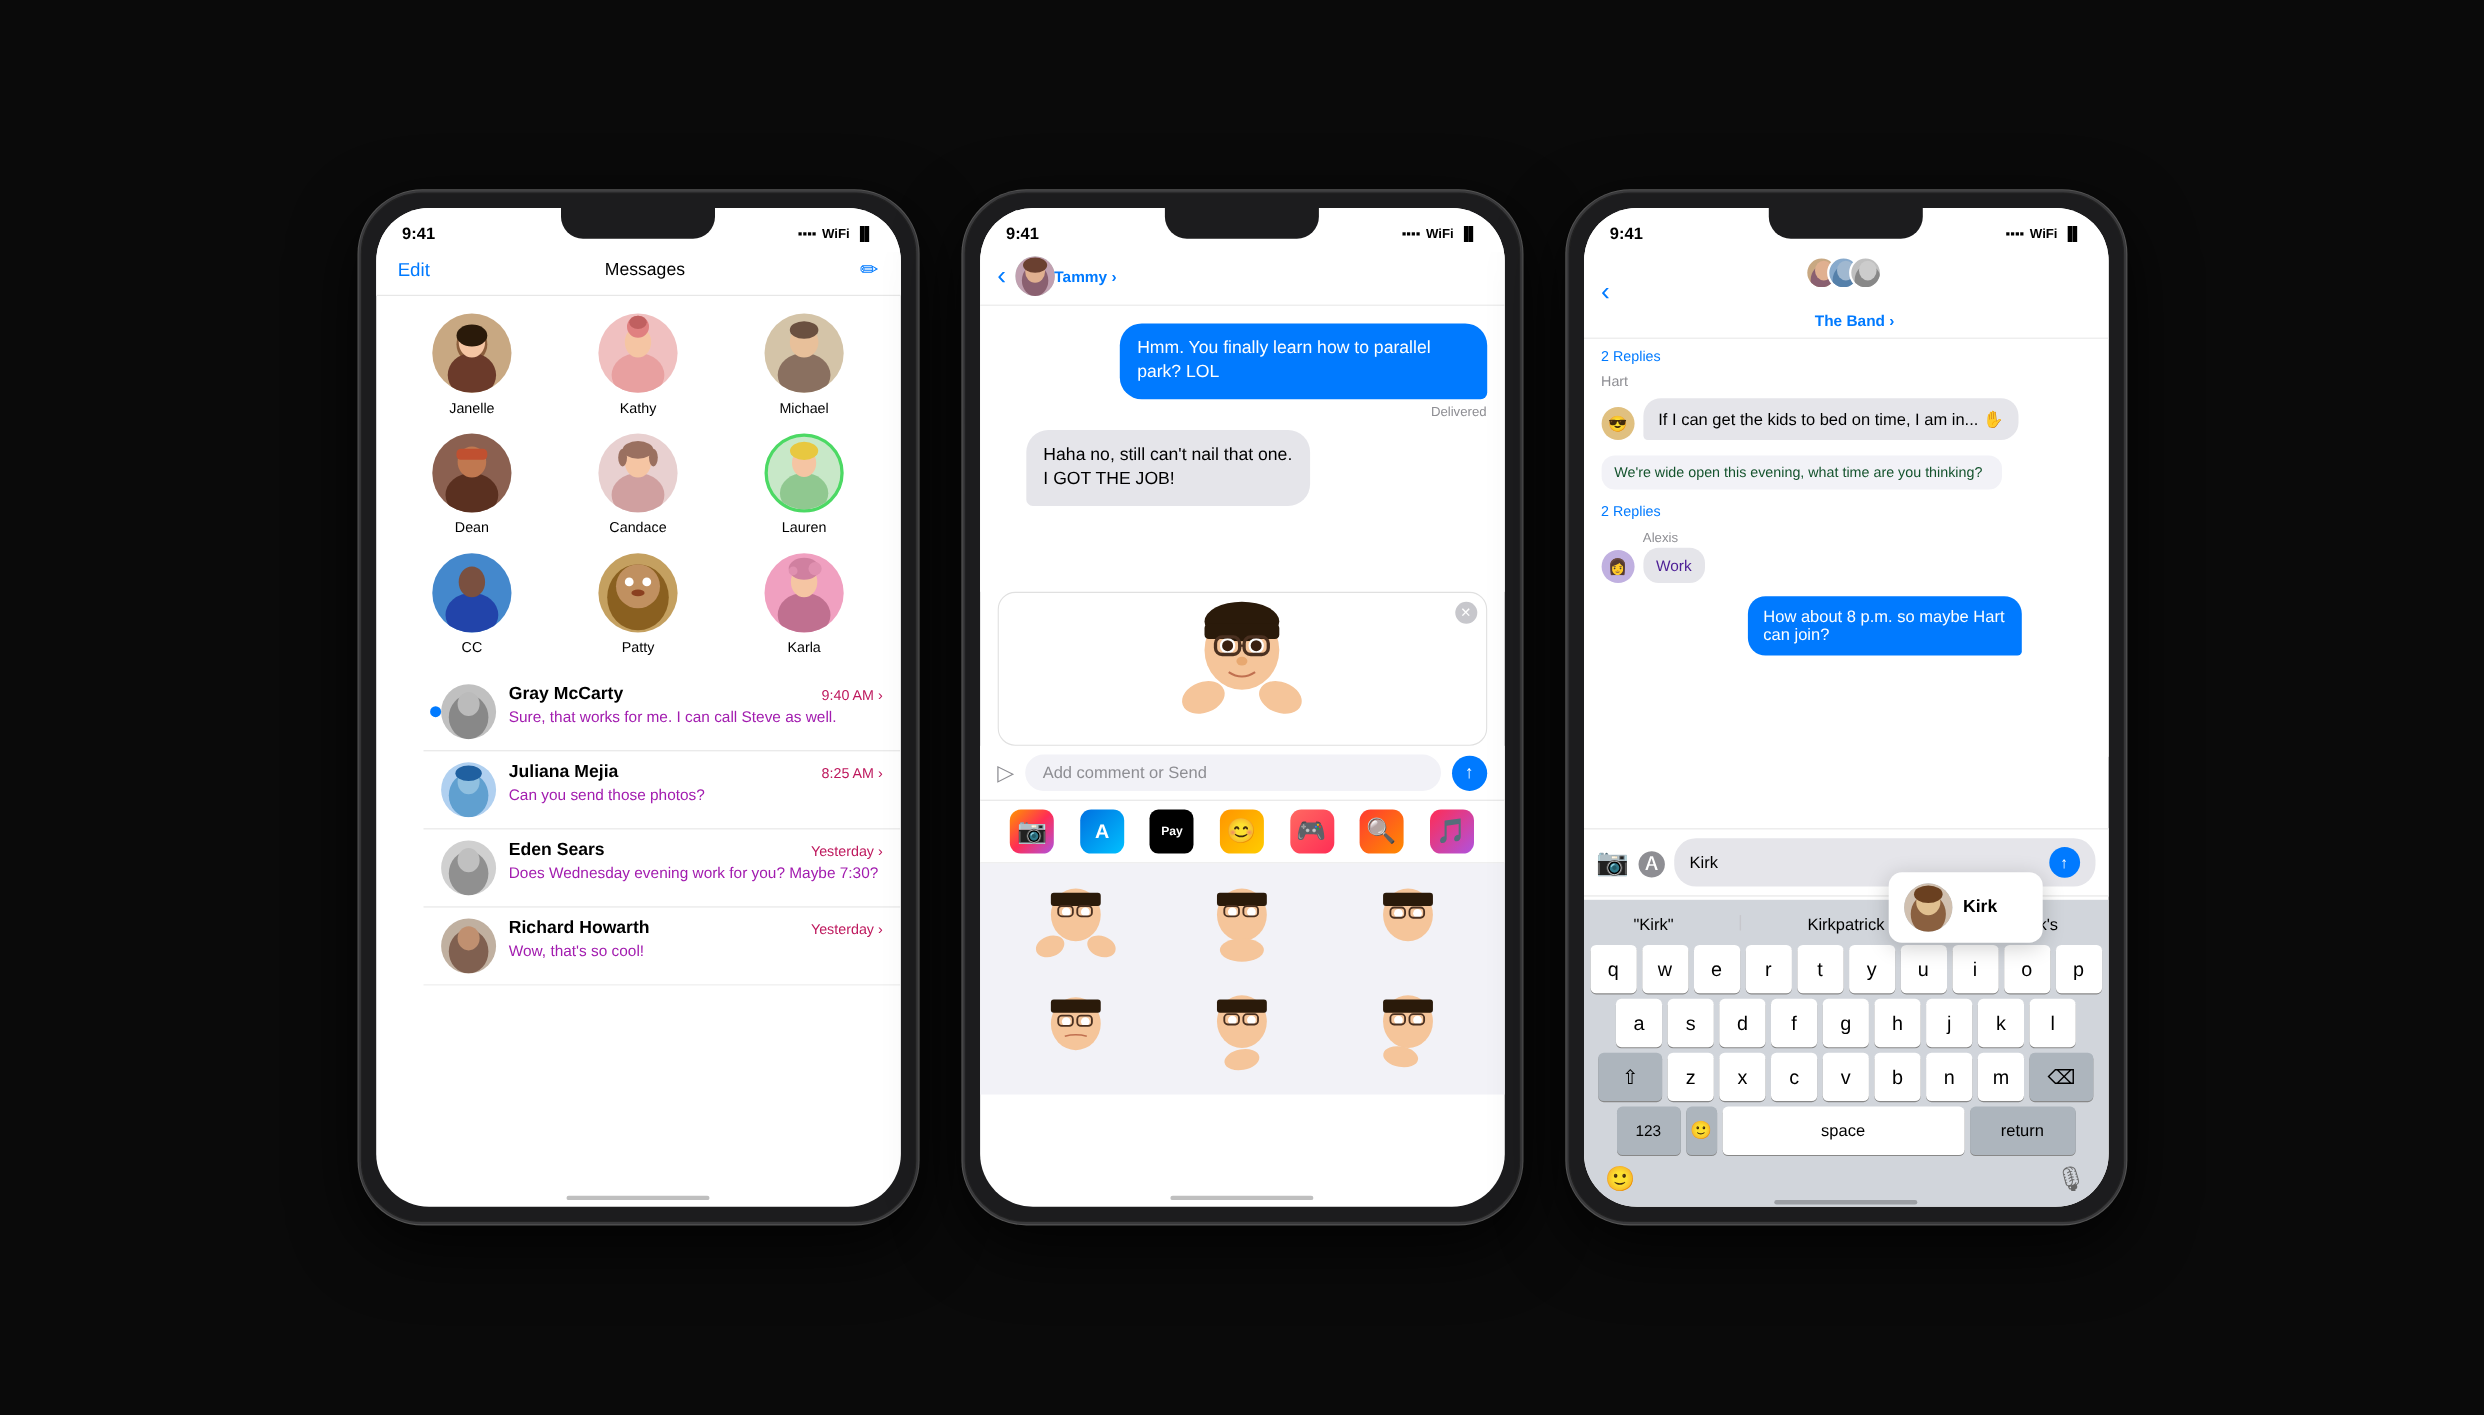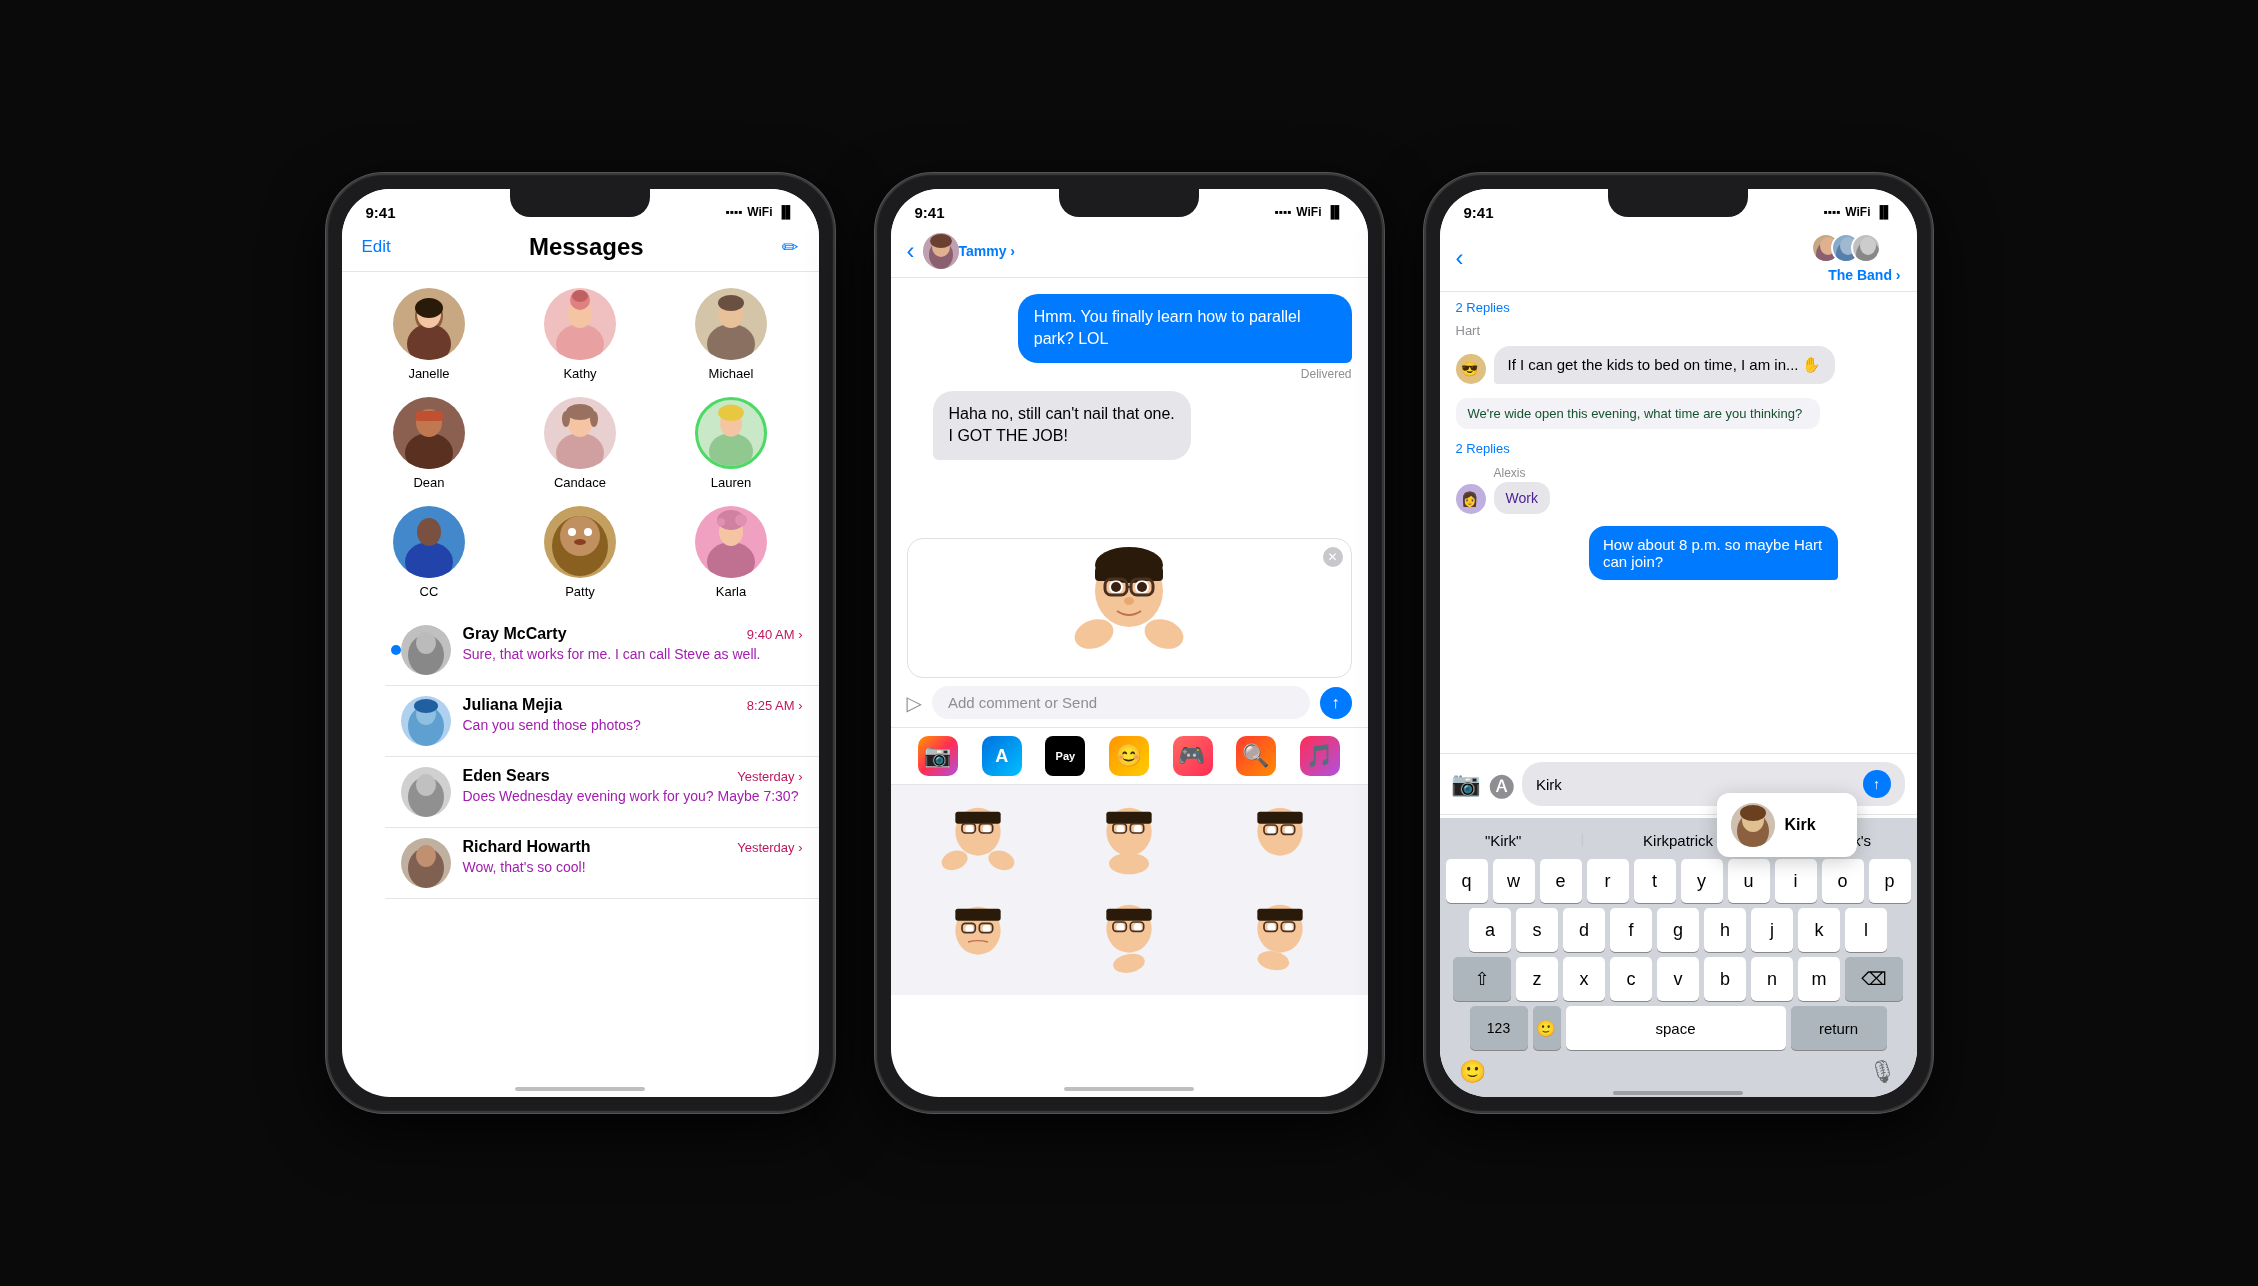--- a/index.html
+++ b/index.html
@@ -70,21 +70,21 @@
     .phone1 .status-bar { background: #fff; color: #000; }
     .msg-header {
       display: flex;
       justify-content: space-between;
       align-items: center;
       padding: 4px 20px 10px;
       background: #fff;
       border-bottom: 1px solid #e5e5e5;
     }
     .msg-header-edit { color: #007AFF; font-size: 17px; }
-    .msg-header-title { font-size: 24px; font-weight: 700; color: #000; }
+    .msg-header-title { font-size: 16px; font-weight: 400; color: #000; }
     .msg-header-compose { color: #007AFF; font-size: 20px; }
     .contact-grid {
       display: grid;
       grid-template-columns: repeat(3, 1fr);
       gap: 16px;
       padding: 16px 20px;
     }
     .contact-item {
       display: flex;
       flex-direction: column;
@@ -862,21 +862,21 @@
         <span class="status-time">9:41</span>
         <div class="status-icons">
           <span>▪▪▪▪</span>
           <span>WiFi</span>
           <span>▐▌</span>
         </div>
       </div>
 
       <div class="group-header">
         <span class="back-btn">‹</span>
-        <div style="flex:1; display:flex; flex-direction:column; align-items:flex-end; gap:4px;">
+        <div style="flex:1; display:flex; flex-direction:column; align-items:center; gap:20px;">
           <div style="display:flex; gap:-6px; position:relative; height:30px; width:90px; justify-content:center;">
             <div style="width:30px;height:30px;border-radius:50%;background:#c8a882;border:2px solid #fff;overflow:hidden;position:absolute;left:0;">
               <svg width="30" height="30" viewBox="0 0 30 30">
                   <ellipse cx="15" cy="20" rx="12" ry="14" fill="#8a6070"></ellipse>
                   <ellipse cx="15" cy="11" rx="8" ry="9" fill="#e0b090"></ellipse>
                 </svg>
             </div>
             <div style="width:30px;height:30px;border-radius:50%;background:#88aacc;border:2px solid #fff;overflow:hidden;position:absolute;left:20px;">
               <svg width="30" height="30" viewBox="0 0 30 30">
                   <ellipse cx="15" cy="20" rx="12" ry="14" fill="#5580aa"></ellipse>

